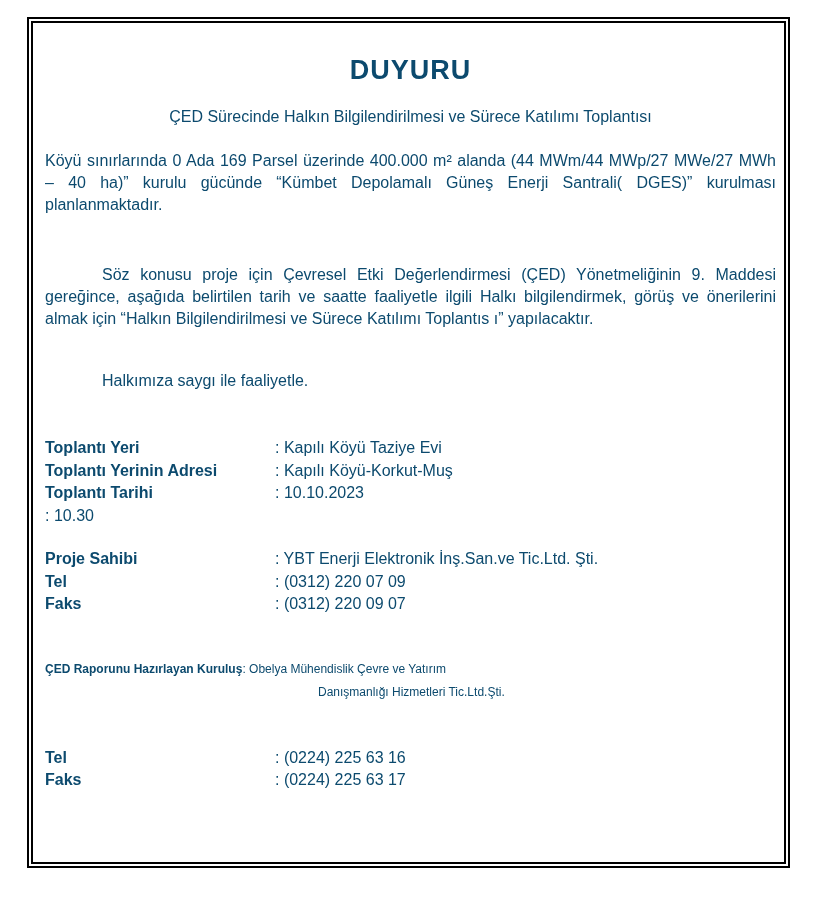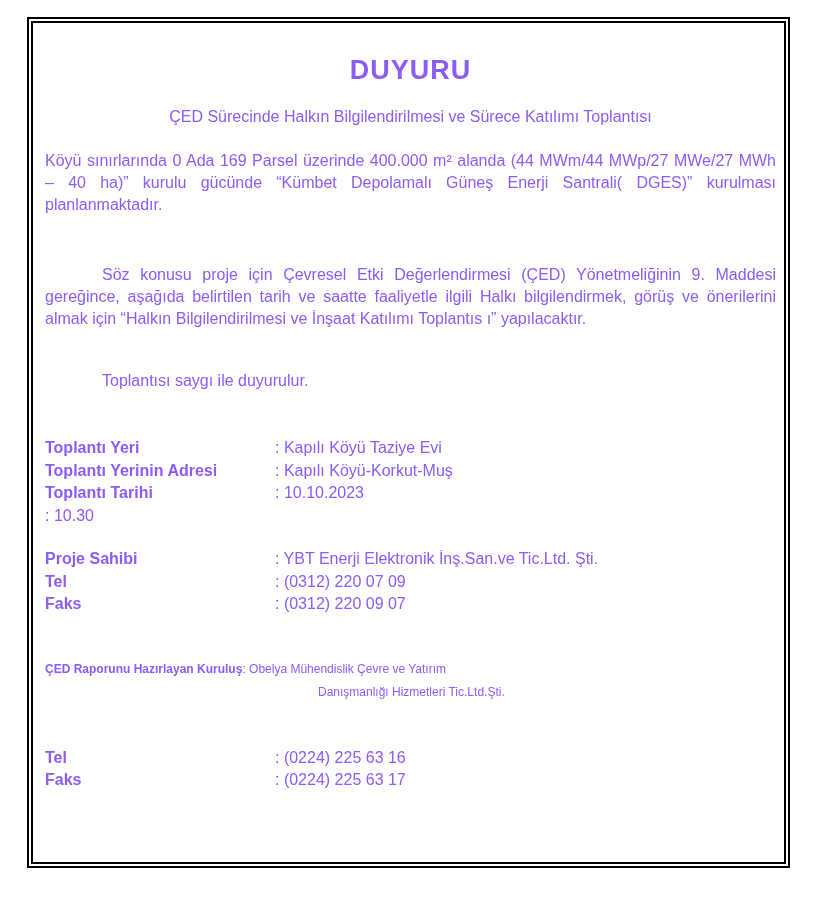--- a/index.html
+++ b/index.html
@@ -3,21 +3,21 @@
 <meta charset="utf-8">
 <title>DUYURU</title>
 <style>
   * { margin: 0; padding: 0; box-sizing: border-box; }
   html, body { background: #ffffff; }
   .page {
     position: relative;
     width: 818px;
     height: 899px;
     background: #ffffff;
-    color: #8b5cf6;
+    color: #0c4a6e;
     font-family: "Liberation Sans", "DejaVu Sans", sans-serif;
     overflow: hidden;
   }
   .frame {
     position: absolute;
     left: 27px;
     top: 17px;
     width: 763px;
     height: 851px;
     border: 2px solid #000000;
@@ -81,24 +81,24 @@
 
       <div class="para p1">
         <div class="jline">Köyü sınırlarında 0 Ada 169 Parsel üzerinde 400.000 m² alanda (44 MWm/44 MWp/27 MWe/27 MWh</div>
         <div class="jline">–  40 ha)”     kurulu gücünde   “Kümbet  Depolamalı  Güneş Enerji Santrali(  DGES)” kurulması</div>
         <div>planlanmaktadır.</div>
       </div>
 
       <div class="para p2">
         <div class="jline indent">Söz konusu proje için Çevresel Etki Değerlendirmesi (ÇED) Yönetmeliğinin 9. Maddesi</div>
         <div class="jline">gereğince, aşağıda belirtilen tarih ve saatte faaliyetle ilgili Halkı bilgilendirmek, görüş ve önerilerini</div>
-        <div>almak için “Halkın Bilgilendirilmesi ve İnşaat Katılımı Toplantıs ı” yapılacaktır.</div>
+        <div>almak için “Halkın Bilgilendirilmesi ve Sürece Katılımı Toplantıs ı” yapılacaktır.</div>
       </div>
 
-      <div class="closing">Toplantısı saygı ile duyurulur.</div>
+      <div class="closing">Halkımıza saygı ile faaliyetle.</div>
 
       <div class="kv kv-meeting">
         <div class="kv-row">
           <span class="kv-label">Toplantı Yeri</span>
           <span class="kv-value">: Kapılı Köyü Taziye Evi</span>
         </div>
         <div class="kv-row">
           <span class="kv-label">Toplantı Yerinin Adresi</span>
           <span class="kv-value">: Kapılı Köyü-Korkut-Muş</span>
         </div>

